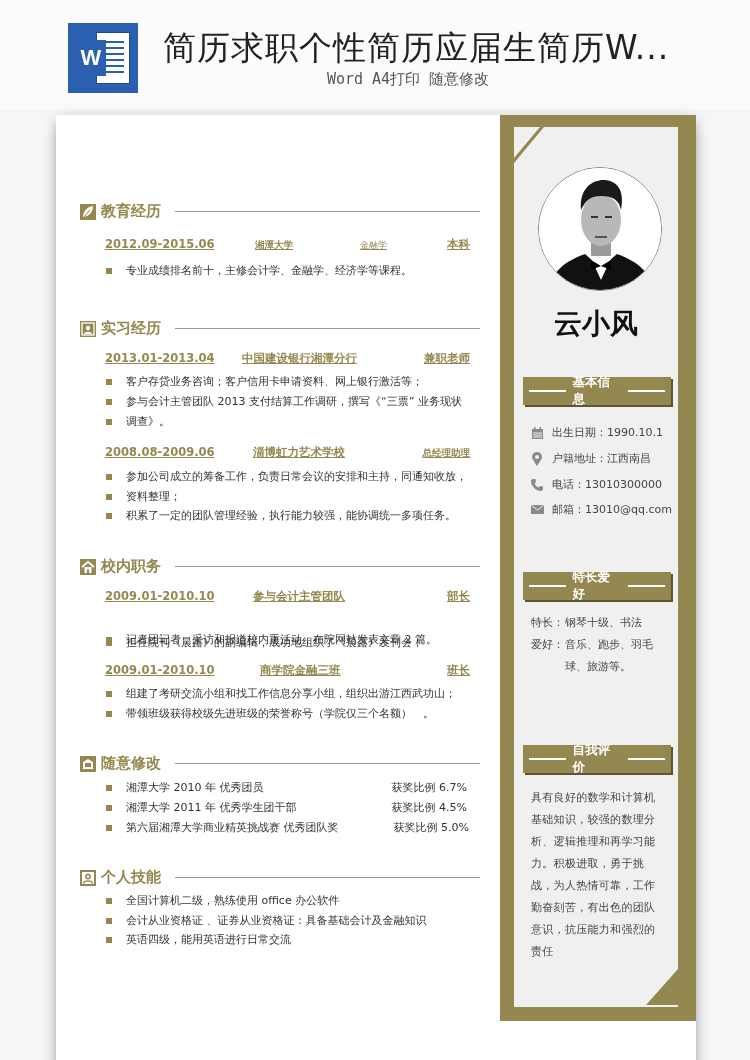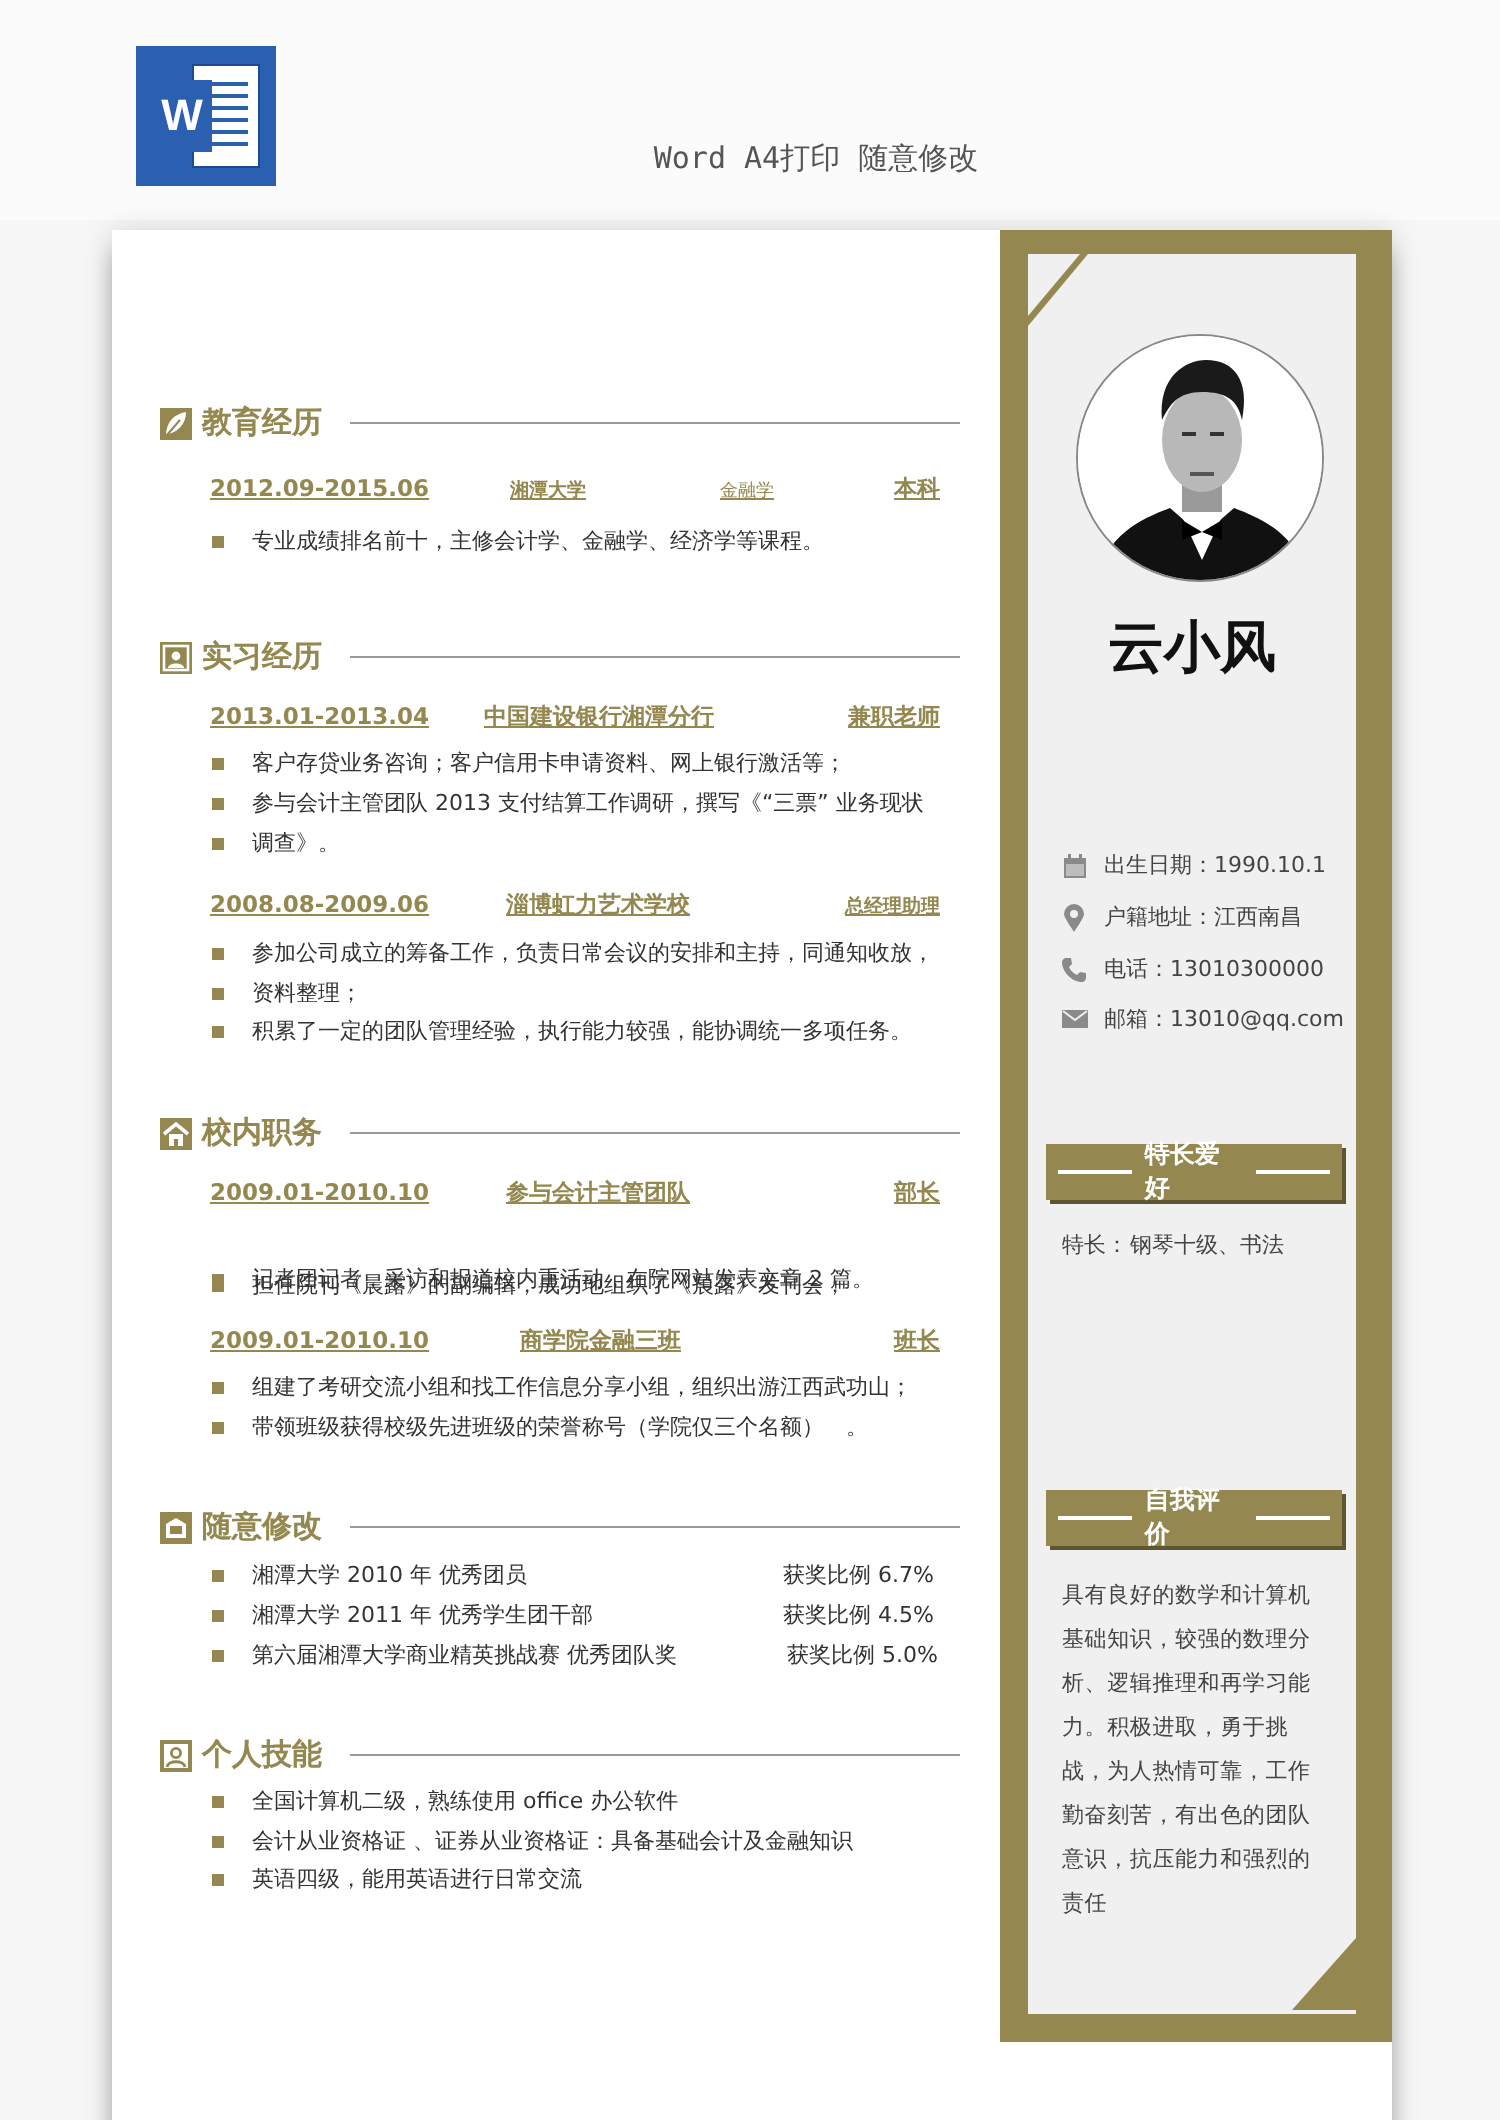--- a/index.html
+++ b/index.html
@@ -61,20 +61,21 @@
     <div class="page">
       <i style="top:8px"></i>
         <i style="top:14px"></i>
         <i style="top:20px"></i>
         <i style="top:26px"></i>
         <i style="top:32px"></i>
         <i style="top:38px"></i>
     </div>
     <div class="w">W</div>
   </div>
+  <div class="hdr-title">简历求职个性简历应届生简历W...</div>
   <div class="hdr-sub">Word A4打印 随意修改</div>
 </div>
 
 <div class="paper">
 
   <div class="sec-title" style="top:87px">
     <div class="sec-icon">
       <svg width="16" height="16" viewBox="0 0 16 16">
           <path d="M3 14 C3 7 7 3 13 2 C13 8 9 12 4 13 Z" fill="#fff"></path>
           <path d="M3 14 L10 6" stroke="#948850" stroke-width="1"></path>
@@ -200,20 +201,25 @@
           <rect x="52" y="66" width="20" height="22" fill="#9a9a9a"></rect>
           <ellipse cx="62" cy="52" rx="20" ry="26" fill="#b8b8b8"></ellipse>
           <path d="M42 42 C40 20 54 12 64 12 C78 12 86 22 82 42 C80 32 74 28 62 28 C50 28 46 34 42 42 Z" fill="#1a1a1a"></path>
           <rect x="52" y="48" width="7" height="2" fill="#333"></rect>
           <rect x="66" y="48" width="7" height="2" fill="#333"></rect>
           <rect x="56" y="68" width="12" height="2" fill="#555"></rect>
         </svg>
       </div>
       <div class="name">云小风</div>
 
+      <div class="side-hdr" style="top:250px">
+        <span class="dash"></span>
+        <span>基本信息</span>
+        <span class="dash"></span>
+      </div>
       <div class="info" style="top:298px">
         <span class="ic">
             <svg width="11" height="12" viewBox="0 0 11 12">
               <rect x="0" y="2" width="11" height="10" fill="#8a8a8a"></rect>
               <rect x="2" y="0" width="1.5" height="3" fill="#8a8a8a"></rect>
               <rect x="7.5" y="0" width="1.5" height="3" fill="#8a8a8a"></rect>
               <rect x="1" y="5" width="9" height="6" fill="#bdbdbd"></rect>
             </svg>
           </span>
         <span>出生日期：1990.10.1</span>
@@ -246,20 +252,23 @@
       </div>
 
       <div class="side-hdr" style="top:445px">
         <span class="dash"></span>
         <span>特长爱好</span>
         <span class="dash"></span>
       </div>
       <div class="hobby" style="top:485px">
         <span class="lbl">特长：</span><span class="val">钢琴十级、书法</span>
       </div>
+      <div class="hobby" style="top:507px">
+        <span class="lbl">爱好：</span><span class="val">音乐、跑步、羽毛球、旅游等。</span>
+      </div>
 
       <div class="side-hdr" style="top:618px">
         <span class="dash"></span>
         <span>自我评价</span>
         <span class="dash"></span>
       </div>
       <div class="eval" style="top:660px;height:186px;overflow:hidden">具有良好的数学和计算机基础知识，较强的数理分析、逻辑推理和再学习能力。积极进取，勇于挑战，为人热情可靠，工作勤奋刻苦，有出色的团队意识，抗压能力和强烈的责任</div>
 
       <svg class="corner-br" width="34" height="40" viewBox="0 0 34 40">
           <polygon points="34,2 34,38 2,38" fill="#948850"></polygon>

